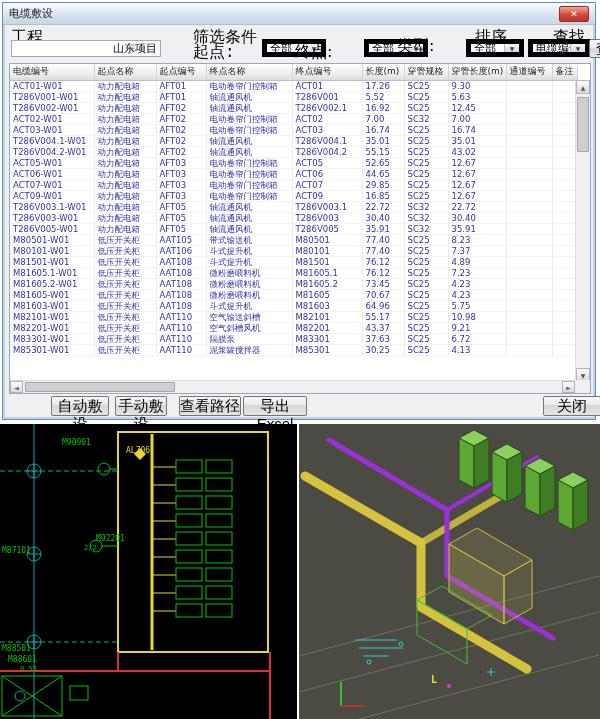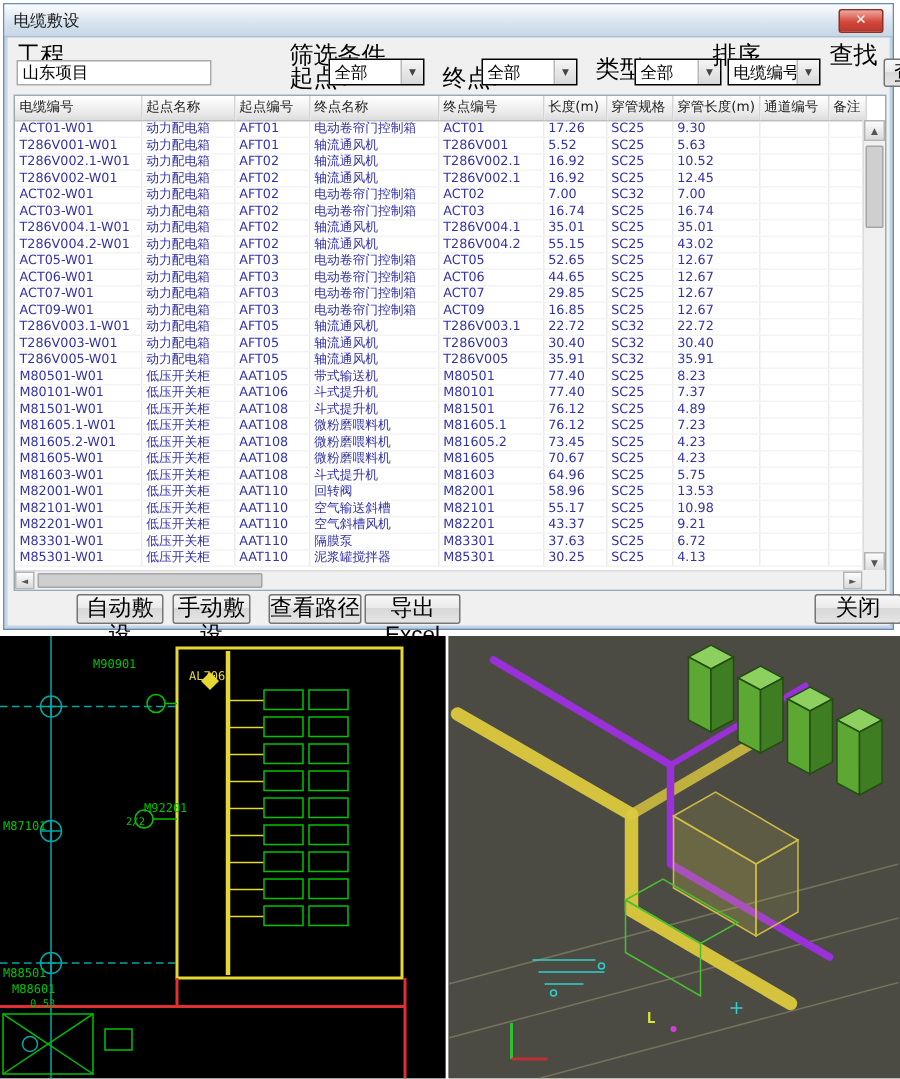--- a/index.html
+++ b/index.html
@@ -14,22 +14,22 @@
               border-bottom:1px solid #aebfd2; display:flex; align-items:center;
               padding:0 6px; font-size:11px; color:#1b1b1b; }
   .close-btn { margin-left:auto; width:30px; height:16px; border:1px solid #8e2f26;
                border-radius:2px; background:linear-gradient(#f0a79d,#d3473a 55%,#b8372b);
                color:#fff; font-size:9px; line-height:14px; text-align:center; cursor:default; }
   .dlg-body { position:relative; height:394px; font-size:11px; }
 
   .lbl { position:absolute; font-size:16px; color:#000; white-space:nowrap; }
   .txtbox { position:absolute; height:17px; border:1px solid #a9a9a9; background:#fff;
             font-size:11px; padding:0 3px; font-family:"DejaVu Sans", sans-serif; }
-  .combo { position:absolute; height:18px; border:1px solid #000000; background:#fff;
-           display:flex; align-items:center; }
+  .combo { position:absolute; height:18px; border:5px solid #000000; background:#fff;
+           display:flex; align-items:center;margin-left:43px; }
   .combo-val { flex:1; padding:0 3px; font-size:11px; overflow:hidden; white-space:nowrap; }
   .combo-btn { width:15px; align-self:stretch; border-left:1px solid #b9b9b9;
                background:linear-gradient(#f5f5f5,#d9d9d9); font-size:6px; color:#444;
                display:flex; align-items:center; justify-content:center; }
   .btn { position:absolute; height:20px; border:1px solid #757575; border-radius:2px;
          background:linear-gradient(#f7f7f7,#ebebeb 45%,#d7d7d7 46%,#e5e5e5);
          font-size:15px; line-height:18px; color:#000;margin-left:40px; }
 
   
   .tbl { position:absolute; left:6px; top:38px; width:582px; height:331px;
@@ -73,21 +73,21 @@
 
 <div class="dialog">
   <div class="titlebar">
     <span>电缆敷设</span>
     <span class="close-btn">✕</span>
   </div>
 
   <div class="dlg-body">
 
     <span class="lbl" style="left:8px; top:2px;">工程</span>
-    <input class="txtbox" style="left: 8px; top: 15px; width: 130px;" value="山东项目">
+    <input class="txtbox" style="left: 8px; top: 15px; width: 150px; text-align: right;" value="山东项目">
 
     <span class="lbl" style="left:190px; top:2px;">筛选条件</span>
     <span class="lbl" style="left:190px; top:17px;font-family:Liberation Mono, monospace;">起点:</span>
     <div class="combo" style="left:216px; top:14px; width:64px;">
       <span class="combo-val">全部</span>
       <span class="combo-btn">▼</span>
     </div>
     <span class="lbl" style="left:292px; top:17px;">终点:</span>
     <div class="combo" style="left:318px; top:14px; width:64px;">
       <span class="combo-val">全部</span>
@@ -143,32 +143,20 @@
               <td>AFT01</td>
               <td>轴流通风机</td>
               <td>T286V001</td>
               <td>5.52</td>
               <td>SC25</td>
               <td>5.63</td>
               <td></td>
               <td></td>
             </tr>
             <tr>
-              <td>T286V002.1-W01</td>
-              <td>动力配电箱</td>
-              <td>AFT02</td>
-              <td>轴流通风机</td>
-              <td>T286V002.1</td>
-              <td>16.92</td>
-              <td>SC25</td>
-              <td>10.52</td>
-              <td></td>
-              <td></td>
-            </tr>
-            <tr>
               <td>T286V002-W01</td>
               <td>动力配电箱</td>
               <td>AFT02</td>
               <td>轴流通风机</td>
               <td>T286V002.1</td>
               <td>16.92</td>
               <td>SC25</td>
               <td>12.45</td>
               <td></td>
               <td></td>
@@ -379,32 +367,20 @@
             </tr>
             <tr>
               <td>M81603-W01</td>
               <td>低压开关柜</td>
               <td>AAT108</td>
               <td>斗式提升机</td>
               <td>M81603</td>
               <td>64.96</td>
               <td>SC25</td>
               <td>5.75</td>
-              <td></td>
-              <td></td>
-            </tr>
-            <tr>
-              <td>M82001-W01</td>
-              <td>低压开关柜</td>
-              <td>AAT110</td>
-              <td>回转阀</td>
-              <td>M82001</td>
-              <td>58.96</td>
-              <td>SC25</td>
-              <td>13.53</td>
               <td></td>
               <td></td>
             </tr>
             <tr>
               <td>M82101-W01</td>
               <td>低压开关柜</td>
               <td>AAT110</td>
               <td>空气输送斜槽</td>
               <td>M82101</td>
               <td>55.17</td>

